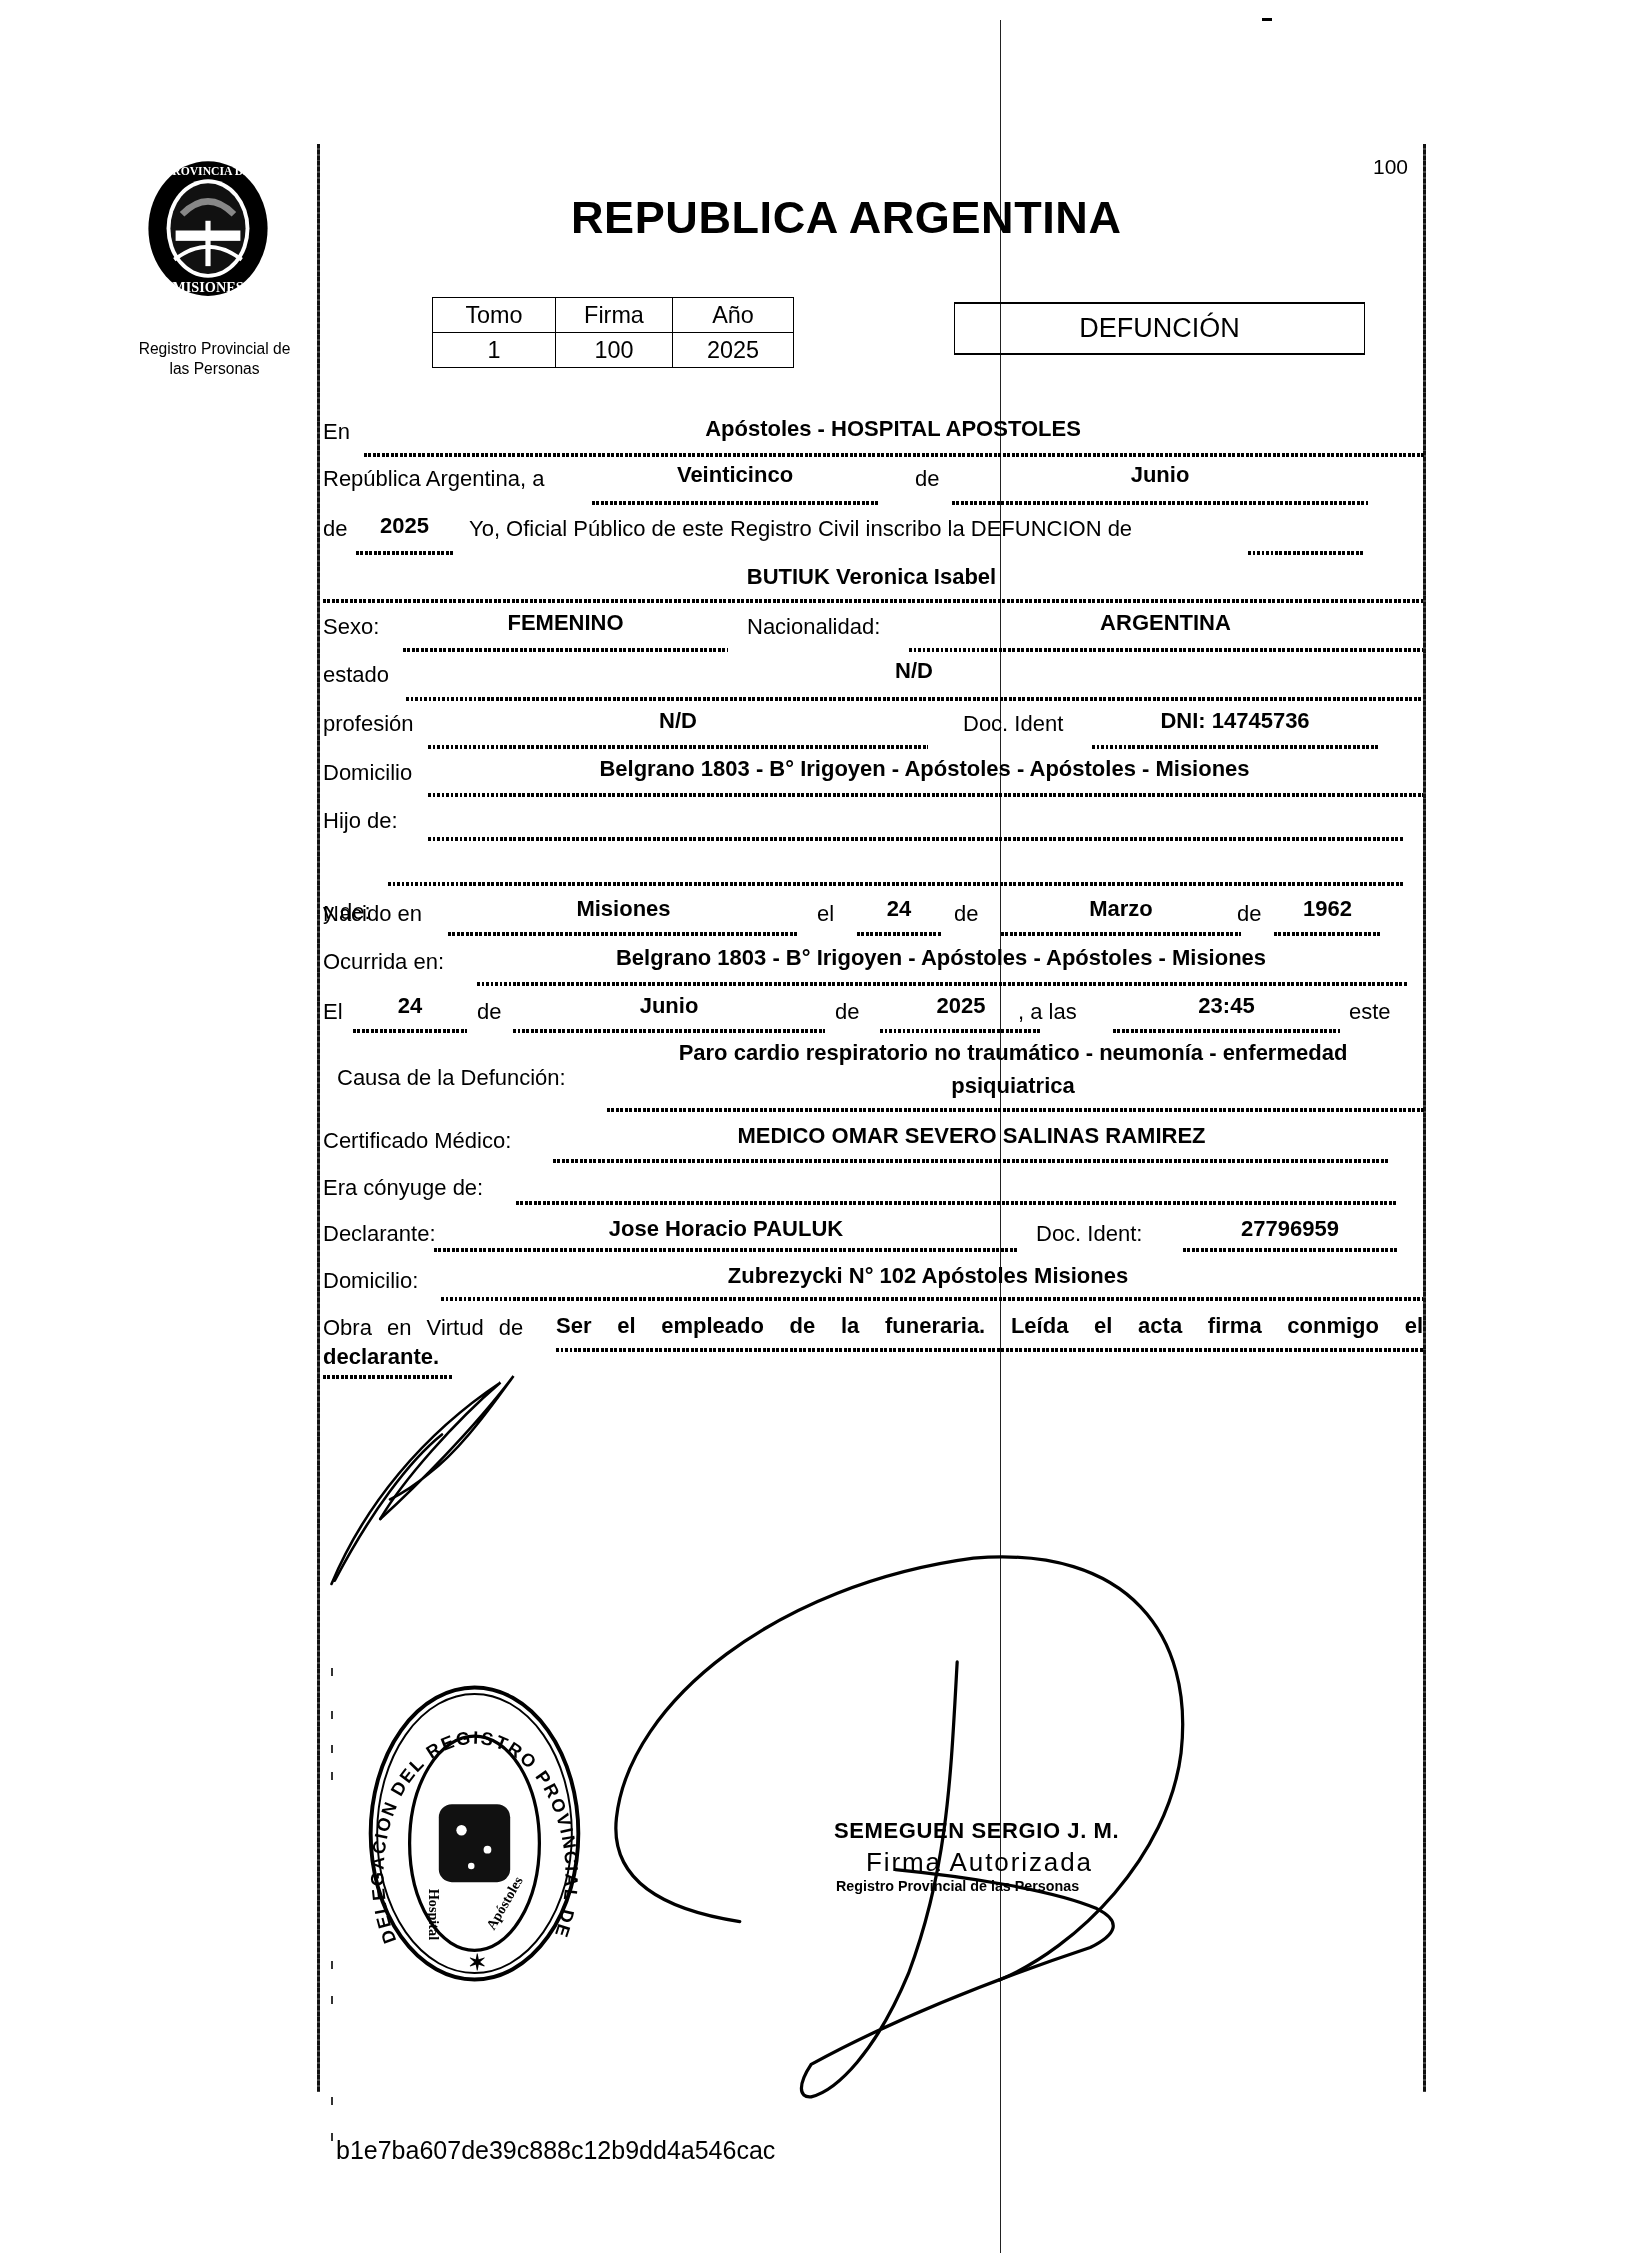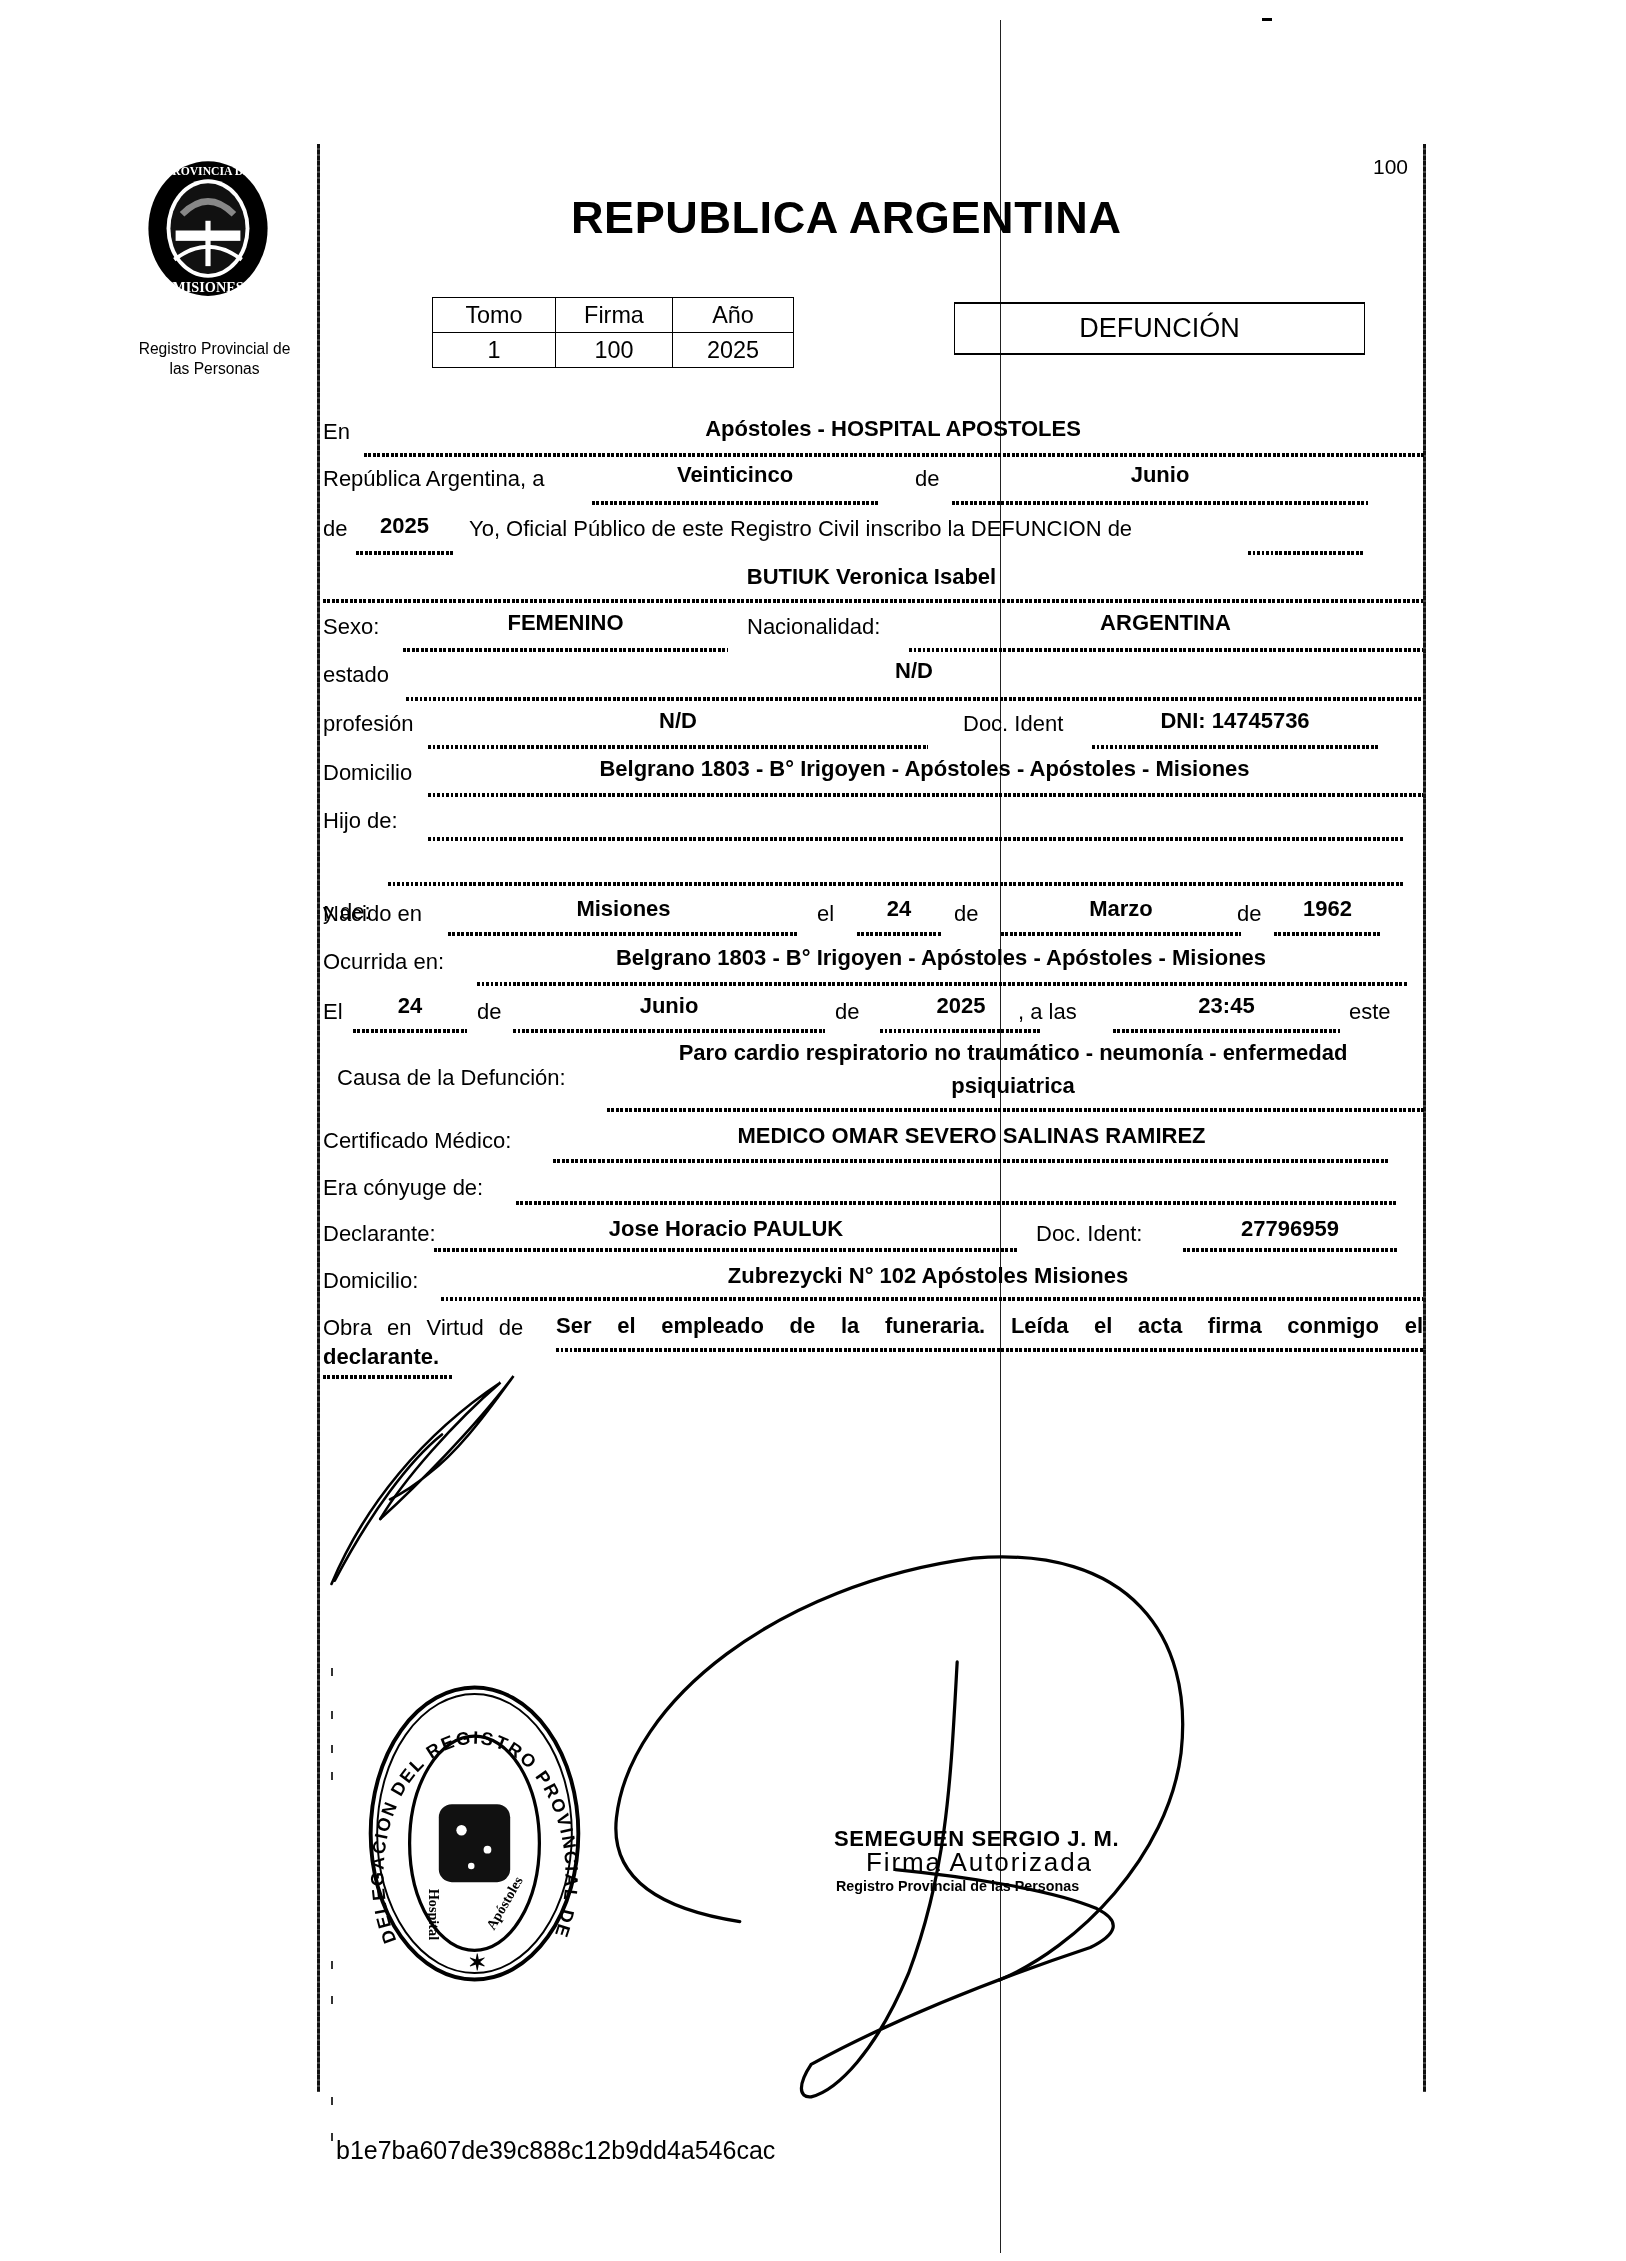--- a/index.html
+++ b/index.html
@@ -39,21 +39,21 @@
   .lbl { position: absolute; font-size: 22px; white-space: nowrap; }
   .val { position: absolute; font-size: 22px; font-weight: bold; white-space: nowrap; text-align: center; }
   .dots { position: absolute; height: 3.9px;
           background: repeating-linear-gradient(to right, #000 0 2.6px, transparent 2.6px 4.5px); }
 
   .stamp { position: absolute; left: 364px; top: 1681px; width: 221px; height: 305px; }
   .signature1 { position: absolute; left: 325px; top: 1363px; width: 208px; height: 234px; }
   .signature2 { position: absolute; left: 584px; top: 1506px; width: 649px; height: 604px; }
 
   .auth-name { position: absolute; left: 834px; top: 1818px; font-size: 22px; font-weight: bold;
-               letter-spacing: 0.6px; white-space: nowrap; margin-top: 8px; }
+               letter-spacing: 0.6px; white-space: nowrap; }
   .auth-role { position: absolute; left: 866px; top: 1847px; font-size: 26px; letter-spacing: 1.9px;
                white-space: nowrap; }
   .auth-org { position: absolute; left: 836px; top: 1878px; font-size: 14.3px; font-weight: bold;
               white-space: nowrap; }
 
   .hash { position: absolute; left: 336px; top: 2136px; font-size: 25px; white-space: nowrap; }
   .tick { position: absolute; width: 1.9px; height: 7.8px; background: #333; }
 </style>
 </head>
 <body>

